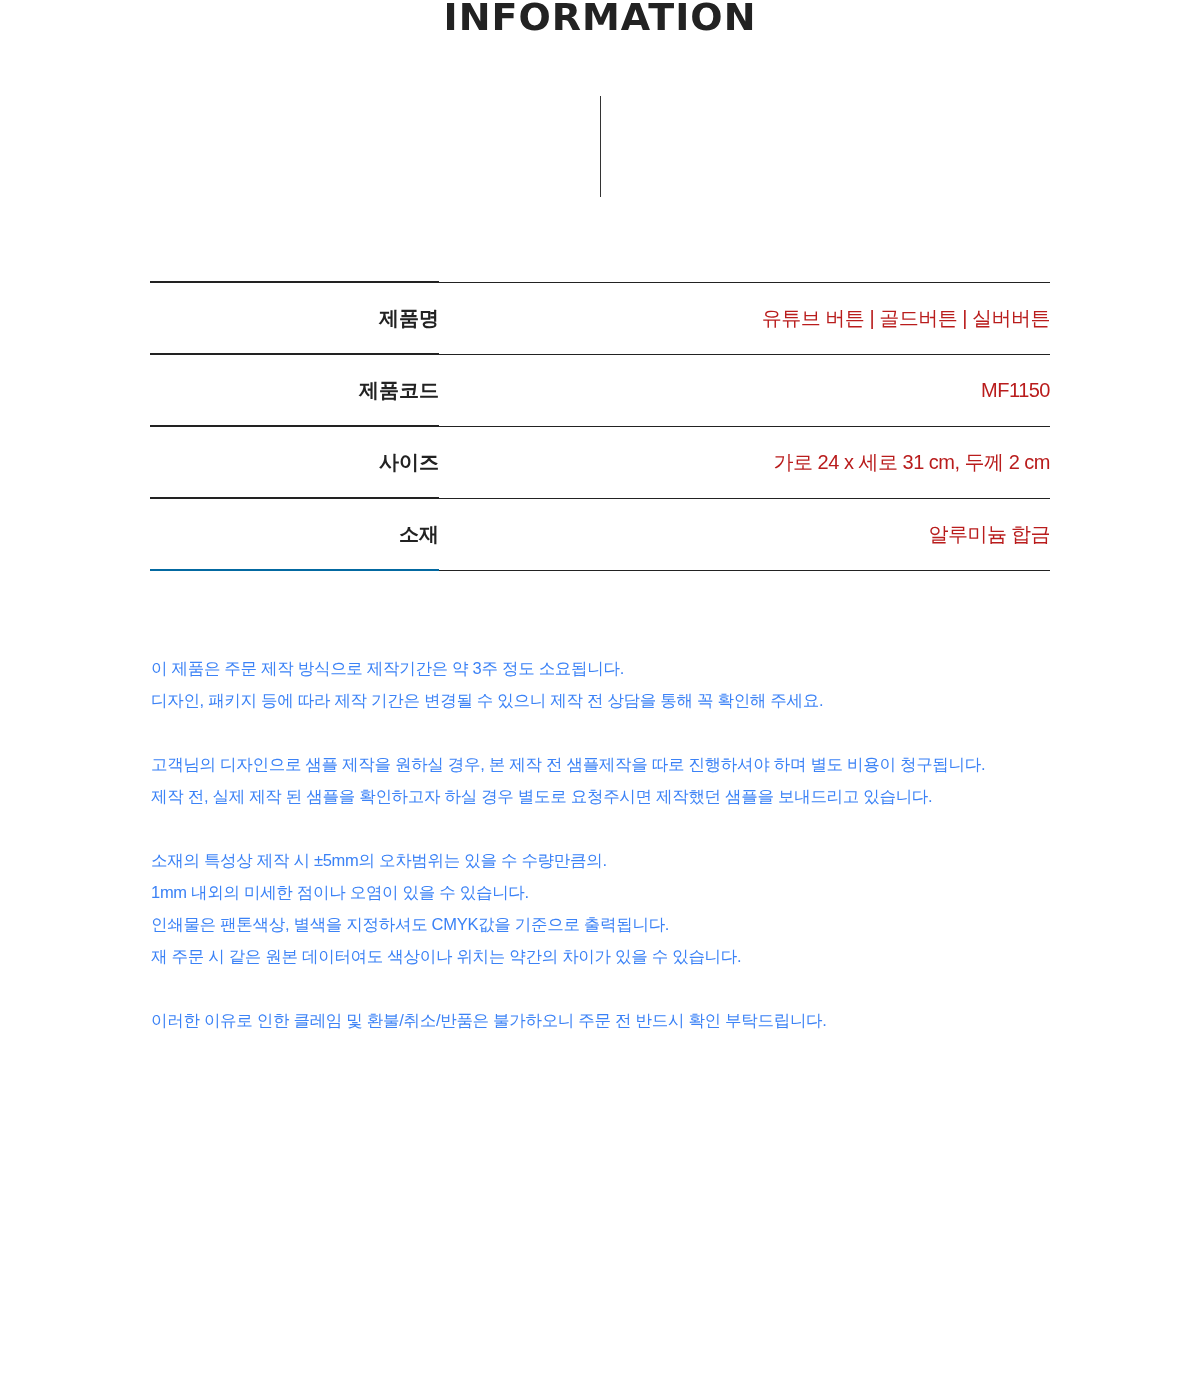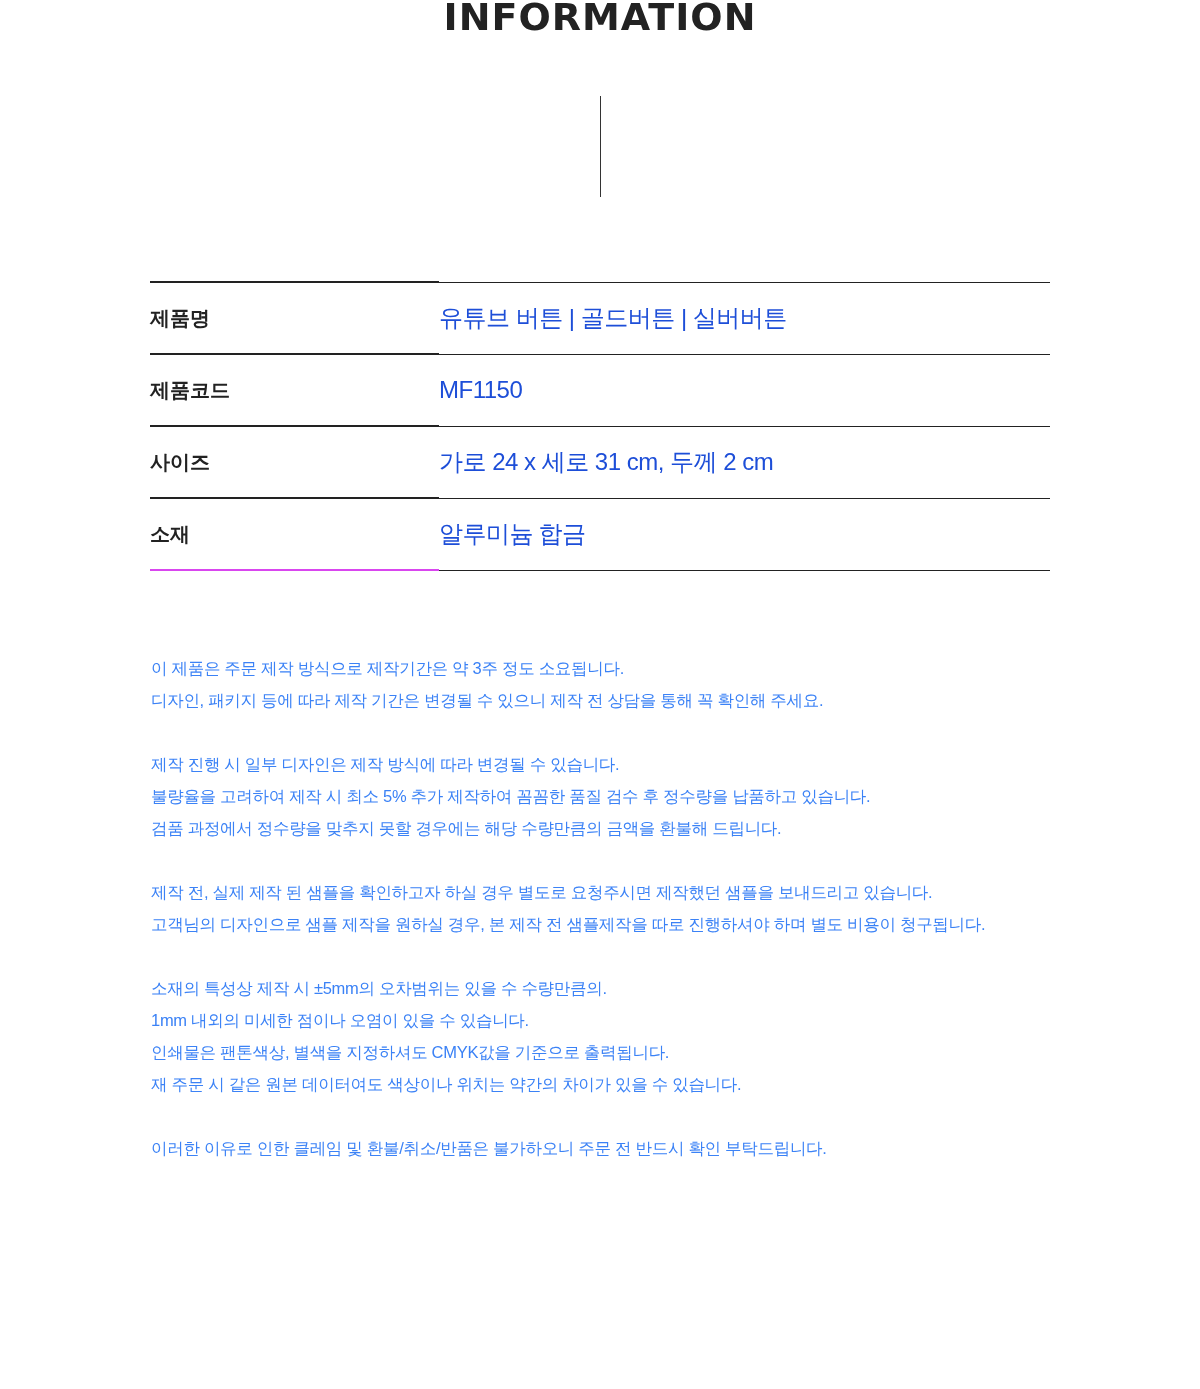--- a/index.html
+++ b/index.html
@@ -41,38 +41,38 @@
       position: absolute;
       left: 150px;
       top: 281px;
       width: 900px;
       border-collapse: collapse;
     }
     .spec-table td {
       height: 70px;
       padding: 0;
       vertical-align: middle;
-      text-align: left;
+      text-align: right;
     }
     .spec-label {
       width: 289px;
       border-top: 2px solid #222222;
       font-weight: bold;
       font-size: 20px;
       color: #222222;
     }
     .spec-value {
       width: 611px;
       border-top: 1px solid #222222;
-      font-size: 24px;
-      color: #1d4ed8;
+      font-size: 20px;
+      color: #b91c1c;
       letter-spacing: -0.5px;
     }
     .spec-table tr:last-child .spec-label {
-      border-bottom: 2px solid #d946ef;
+      border-bottom: 2px solid #0369a1;
     }
     .spec-table tr:last-child .spec-value {
       border-bottom: 1px solid #222222;
       font-family: Liberation Serif, serif;
     }
     .notes {
       position: absolute;
       left: 151px;
       top: 652px;
       width: 900px;
@@ -116,27 +116,22 @@
     </tr>
   </tbody>
 </table>
 
 <div class="notes">
   <div class="note-group">
     <span class="note-line">이 제품은 주문 제작 방식으로 제작기간은 약 3주 정도 소요됩니다.</span>
     <span class="note-line">디자인, 패키지 등에 따라 제작 기간은 변경될 수 있으니 제작 전 상담을 통해 꼭 확인해 주세요.</span>
   </div>
   <div class="note-group">
-    <span class="note-line">제작 진행 시 일부 디자인은 제작 방식에 따라 변경될 수 있습니다.</span>
-    <span class="note-line">불량율을 고려하여 제작 시 최소 5% 추가 제작하여 꼼꼼한 품질 검수 후 정수량을 납품하고 있습니다.</span>
-    <span class="note-line">검품 과정에서 정수량을 맞추지 못할 경우에는 해당 수량만큼의 금액을 환불해 드립니다.</span>
-  </div>
-  <div class="note-group">
+    <span class="note-line">고객님의 디자인으로 샘플 제작을 원하실 경우, 본 제작 전 샘플제작을 따로 진행하셔야 하며 별도 비용이 청구됩니다.</span>
     <span class="note-line">제작 전, 실제 제작 된 샘플을 확인하고자 하실 경우 별도로 요청주시면 제작했던 샘플을 보내드리고 있습니다.</span>
-    <span class="note-line">고객님의 디자인으로 샘플 제작을 원하실 경우, 본 제작 전 샘플제작을 따로 진행하셔야 하며 별도 비용이 청구됩니다.</span>
   </div>
   <div class="note-group">
     <span class="note-line">소재의 특성상 제작 시 ±5mm의 오차범위는 있을 수 수량만큼의.</span>
     <span class="note-line">1mm 내외의 미세한 점이나 오염이 있을 수 있습니다.</span>
     <span class="note-line">인쇄물은 팬톤색상, 별색을 지정하셔도 CMYK값을 기준으로 출력됩니다.</span>
     <span class="note-line">재 주문 시 같은 원본 데이터여도 색상이나 위치는 약간의 차이가 있을 수 있습니다.</span>
   </div>
   <div class="note-group">
     <span class="note-line">이러한 이유로 인한 클레임 및 환불/취소/반품은 불가하오니 주문 전 반드시 확인 부탁드립니다.</span>
   </div>

